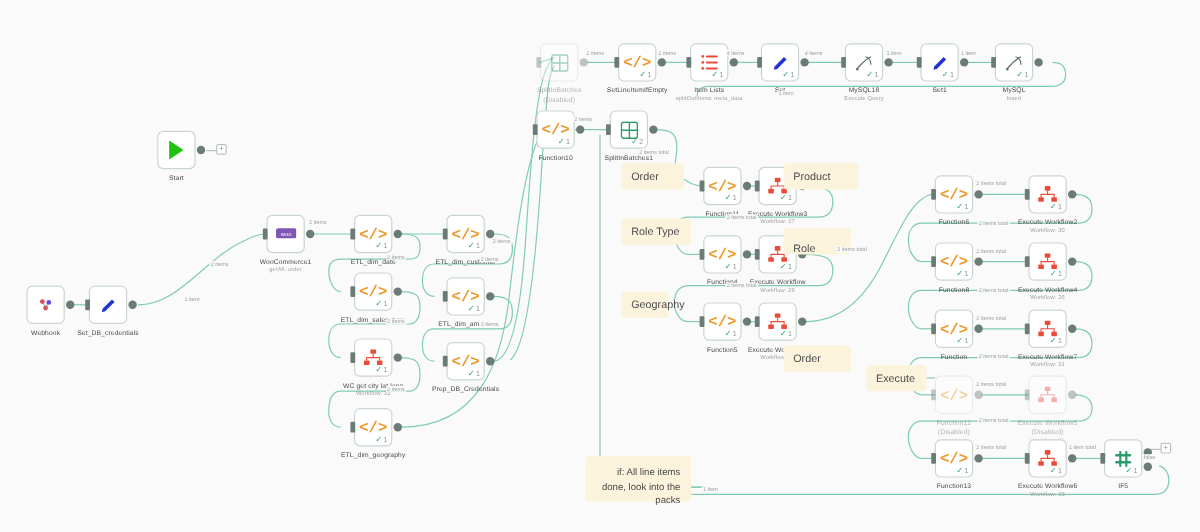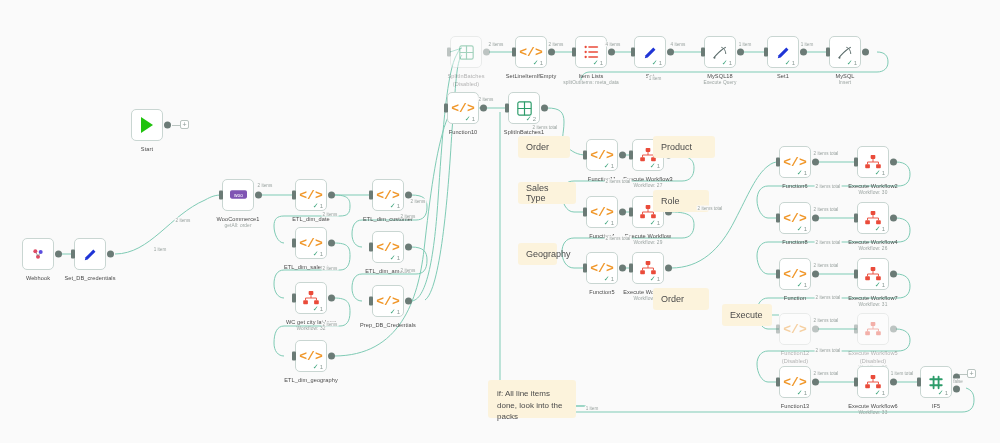--- a/index.html
+++ b/index.html
@@ -60,21 +60,21 @@
   
   .sticky {
     position: absolute;
     background: #fcf3dc;
     border-radius: 3px;
     color: #4b4b4b;
     display: flex; align-items: center;
     padding: 0 8px;
     font-size: 9px;
   }
-  .sticky.big { align-items: flex-start; padding: 8px 9px; font-size: 8px; line-height: 1.45; }
+  .sticky.big { align-items: flex-start; padding: 8px 9px; font-size: 8px; line-height: 1.45; text-align: right; }
 
   
   .elabel {
     position: absolute;
     color: #9aa3a0; font-size: 4.6px; white-space: nowrap;
     background: #fafafa; padding: 0 1px;
     transform: translate(-50%,-50%);
   }
 
   
@@ -518,23 +518,23 @@
         <span class="tick">✓<span class="cnt">1</span></span>
         <div class="label"><span>IF5</span></div>
       </div>
       <div class="sticky" style="left: 518px; top: 136px; width: 52px; height: 22px;">
         <span>Order</span>
       </div>
       <div class="sticky" style="left: 653px; top: 136px; width: 62px; height: 22px;">
         <span>Product</span>
       </div>
       <div class="sticky" style="left: 518px; top: 182px; width: 58px; height: 22px;">
-        <span>Sales Type</span>
-      </div>
-      <div class="sticky" style="left: 653px; top: 190px; width: 56px; height: 22px;">
+        <span>Role Type</span>
+      </div>
+      <div class="sticky" style="left: 653px; top: 190px; width: 56px; height: 22px; align-items: flex-end;">
         <span>Role</span>
       </div>
       <div class="sticky" style="left: 518px; top: 243px; width: 39px; height: 22px;">
         <span>Geography</span>
       </div>
       <div class="sticky" style="left: 653px; top: 246px; width: 56px; height: 22px; margin-top: 42px;">
         <span>Order</span>
       </div>
       <div class="sticky" style="left: 722px; top: 304px; width: 50px; height: 22px;">
         <span>Execute</span>

